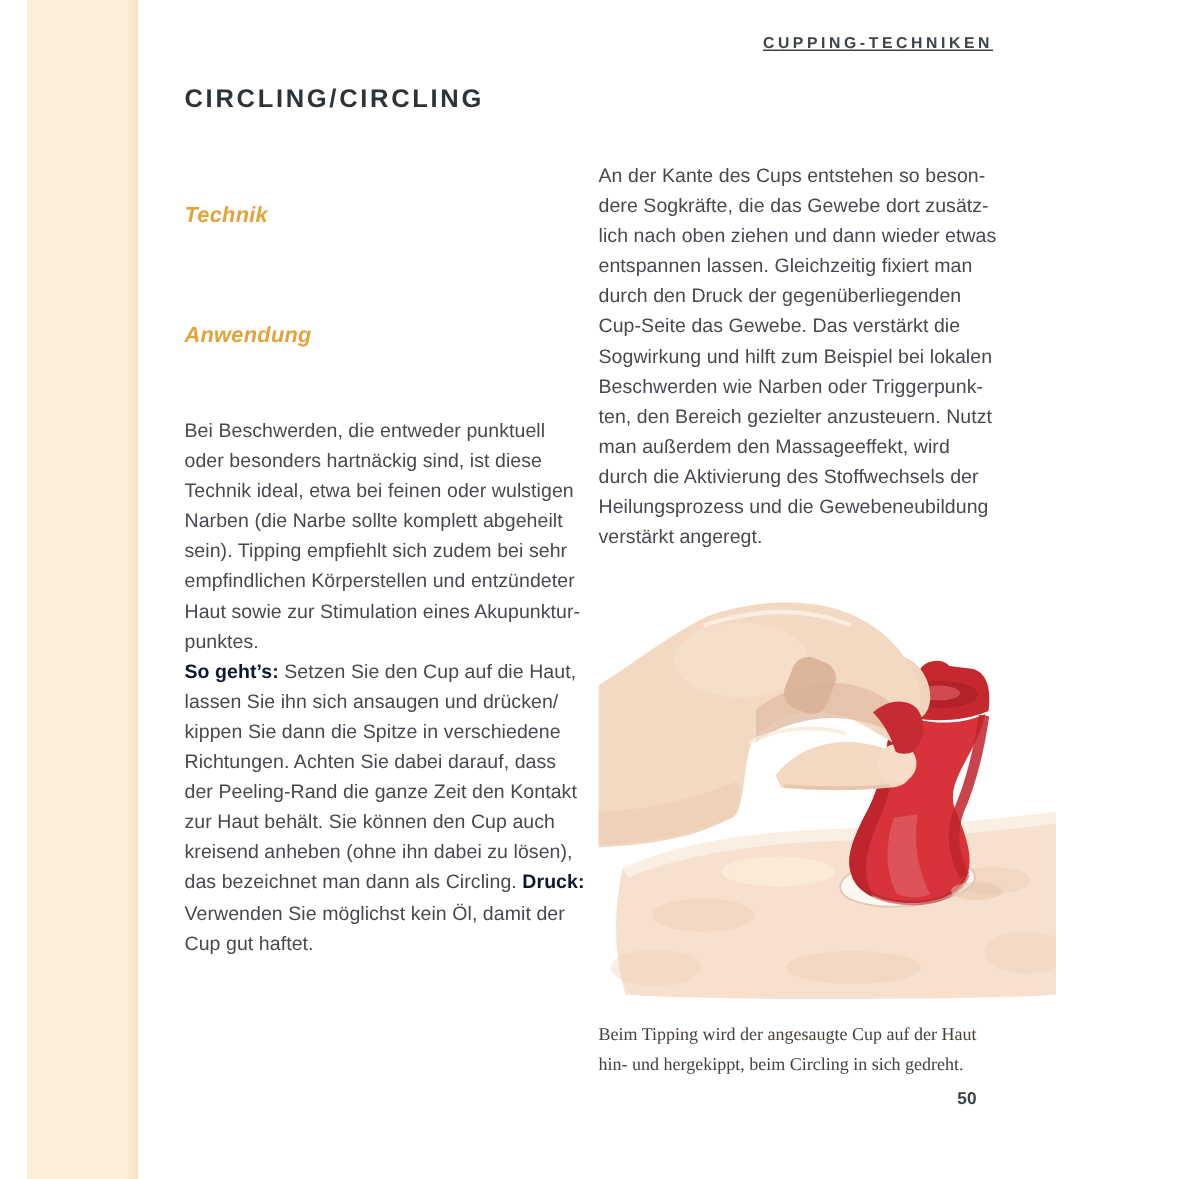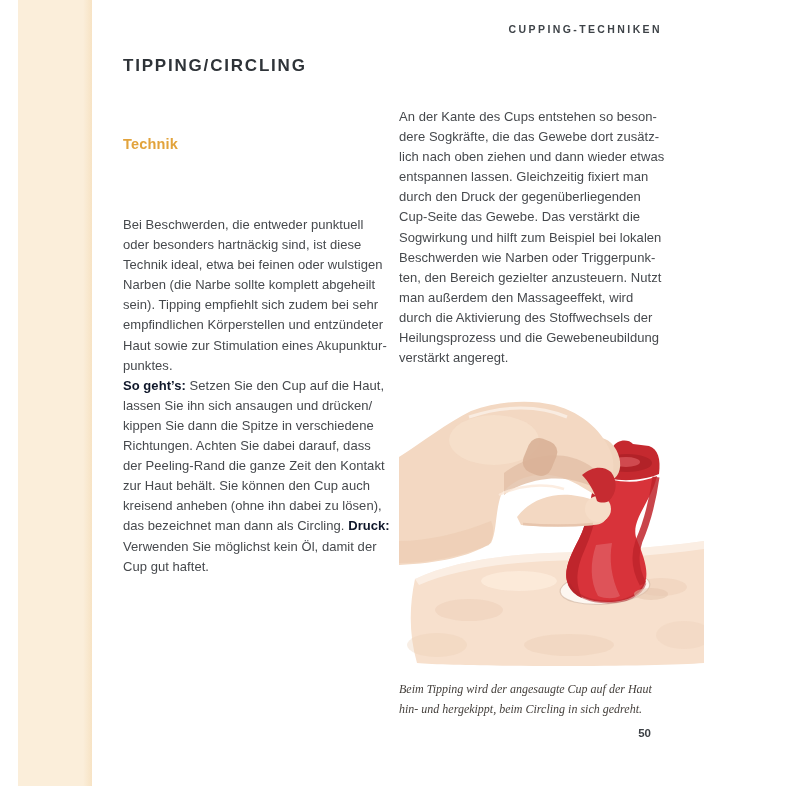--- a/index.html
+++ b/index.html
@@ -6,63 +6,64 @@
   body{
     width:786px;height:786px;position:relative;background:#ffffff;
     font-family:"Liberation Sans", sans-serif;overflow:hidden;
   }
   .accent-strip{
     position:absolute;left:18px;top:0;width:74px;height:786px;
     background:linear-gradient(to right,#fbeeda 0%,#fbeeda 88%,#f7e3c4 100%);
   }
   .running-header{
     position:absolute;top:23px;left:399px;width:263px;text-align:right;
-    font-size:10.5px;font-weight:600;letter-spacing:2.4px;color:#3e4348;
+    font-size:10.5px;font-weight:600;letter-spacing:2.4px;color:#3e4348;text-decoration:underline;
   }
   .page-title{
     position:absolute;left:123px;top:56px;margin:0;
     font-size:17px;font-weight:700;letter-spacing:1.8px;color:#2e3338;
   }
   .col{position:absolute;white-space:pre;}
   .col-left{left:123px;top:99px;width:276px;}
   .col-right{left:399px;top:71px;width:268px;}
   .col h3{
     margin:0 0 7px 0;font-size:14.5px;font-weight:600;color:#e2a33c;
-    line-height:19px;letter-spacing:0.2px;
+    line-height:19px;letter-spacing:0.2px;font-style:italic;
   }
   .col p{
     margin:0 16px 9px 0;font-size:13px;line-height:20.1px;color:#46494d;
     letter-spacing:0.05px;
   }
   .bold{font-weight:700;color:#0f172a;}
   .illustration{position:absolute;left:399px;top:345px;width:305px;height:322px;}
   .caption{
     position:absolute;left:399px;top:679px;width:290px;white-space:pre;
-    font-family:"Liberation Serif", serif;font-style:italic;
+    font-family:"Liberation Serif", serif;
     font-size:12px;line-height:20px;color:#45403c;
   }
   .page-number{
     position:absolute;left:399px;top:727px;width:252px;text-align:right;
     font-size:11.5px;font-weight:600;color:#3b3f44;
   }
 </style>
 </head>
 <body>
 
 <div class="page">
 
   <div class="accent-strip"></div>
 
   <div class="running-header">CUPPING-TECHNIKEN</div>
 
-  <h1 class="page-title">TIPPING/CIRCLING</h1>
+  <h1 class="page-title">CIRCLING/CIRCLING</h1>
 
   <div class="col col-left">
     <h3>Technik</h3>
 
+    <h3>Anwendung</h3>
     <p><span>Bei Beschwerden, die entweder punktuell
 oder besonders hartnäckig sind, ist diese
 Technik ideal, etwa bei feinen oder wulstigen
 Narben (die Narbe sollte komplett abgeheilt
 sein). Tipping empfiehlt sich zudem bei sehr
 empfindlichen Körperstellen und entzündeter
 Haut sowie zur Stimulation eines Akupunktur-
 punktes.
 </span><span class="bold">So geht’s:</span><span> Setzen Sie den Cup auf die Haut,
 lassen Sie ihn sich ansaugen und drücken/

